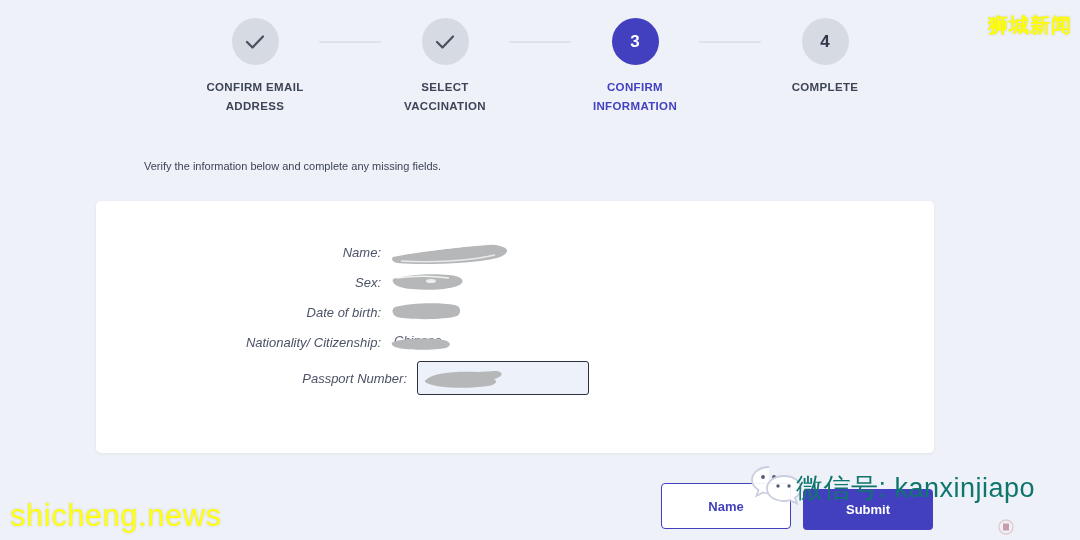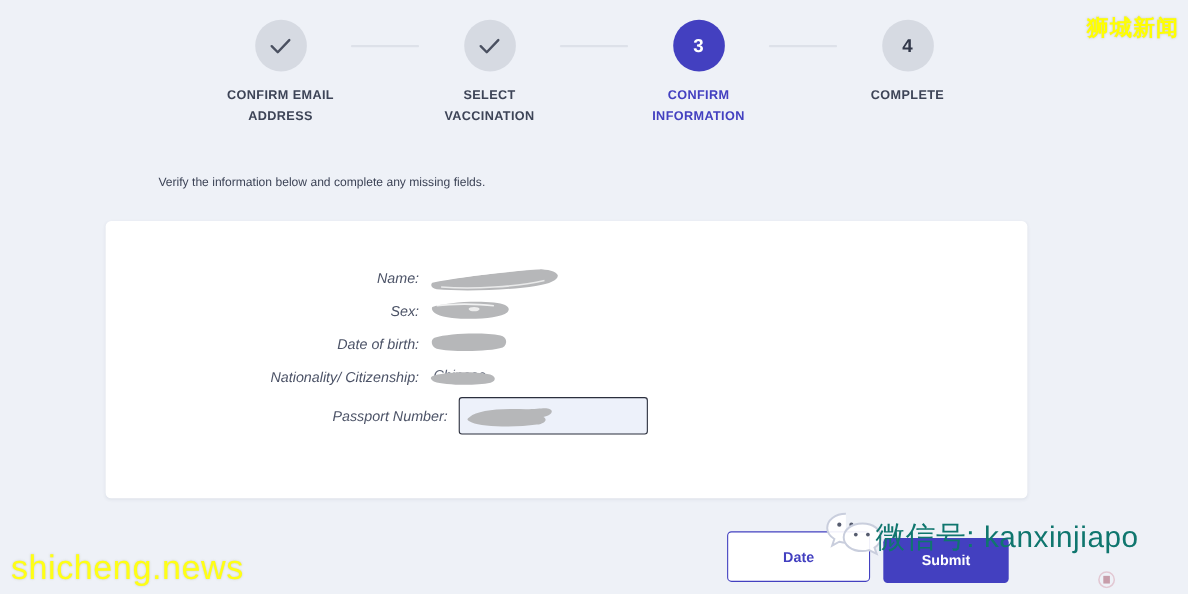--- a/index.html
+++ b/index.html
@@ -176,21 +176,21 @@
     height: 46px;
     background: #ffffff;
     color: #4340c0;
     border: 1.4px solid #4340c0;
     border-radius: 4px;
   }
 
   .btn-submit {
     left: 803px;
     top: 489px;
-    width: 114px;
+    width: 130px;
     height: 41px;
     background: #4340c0;
     color: #ffffff;
     border: none;
     border-radius: 4px;
   }
 
   
   .wm-logo {
     position: absolute;
@@ -351,21 +351,21 @@
           <svg width="84" height="22" viewBox="0 0 84 22">
             <path d="M3,11 C10,5 30,3 54,4 C66,4 72,2 76,4 C80,6 76,10 70,11 C74,13 72,17 64,18 C44,21 14,20 5,16 C0,14 0,13 3,11 Z" fill="#b6b7b9"></path>
           </svg>
         </span>
       </div>
     </div>
 
   </div>
 </div>
 
-<div class="btn btn-back">Date</div>
+<div class="btn btn-back">Name</div>
 <div class="btn btn-submit">Submit</div>
 
 <div class="wm-logo">狮城新闻</div>
 <div class="wm-site">shicheng.news</div>
 
 <div class="wm-wechat-icon">
   <svg width="52" height="46" viewBox="0 0 52 46" fill="none" stroke="#ffffff" stroke-width="1.8">
     <path d="M19,5 C9,5 2,11 2,18 C2,22 4.5,25.5 8.5,28 L6.5,34 L13,30.5 C15,31 17,31.4 19,31.4" fill="#ffffff" fill-opacity="0.92" stroke="#c9cedd"></path>
     <circle cx="13" cy="15" r="1.9" fill="#555b6e" stroke="none"></circle>
     <circle cx="24" cy="15" r="1.9" fill="#555b6e" stroke="none"></circle>

